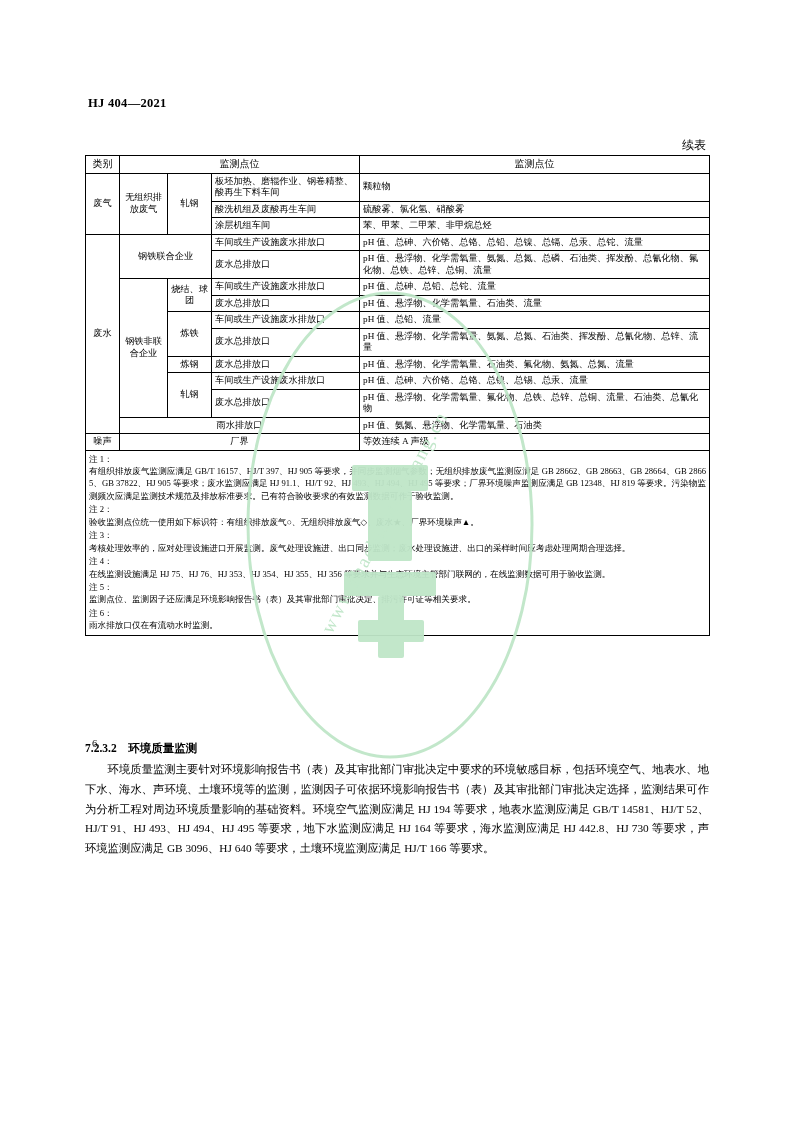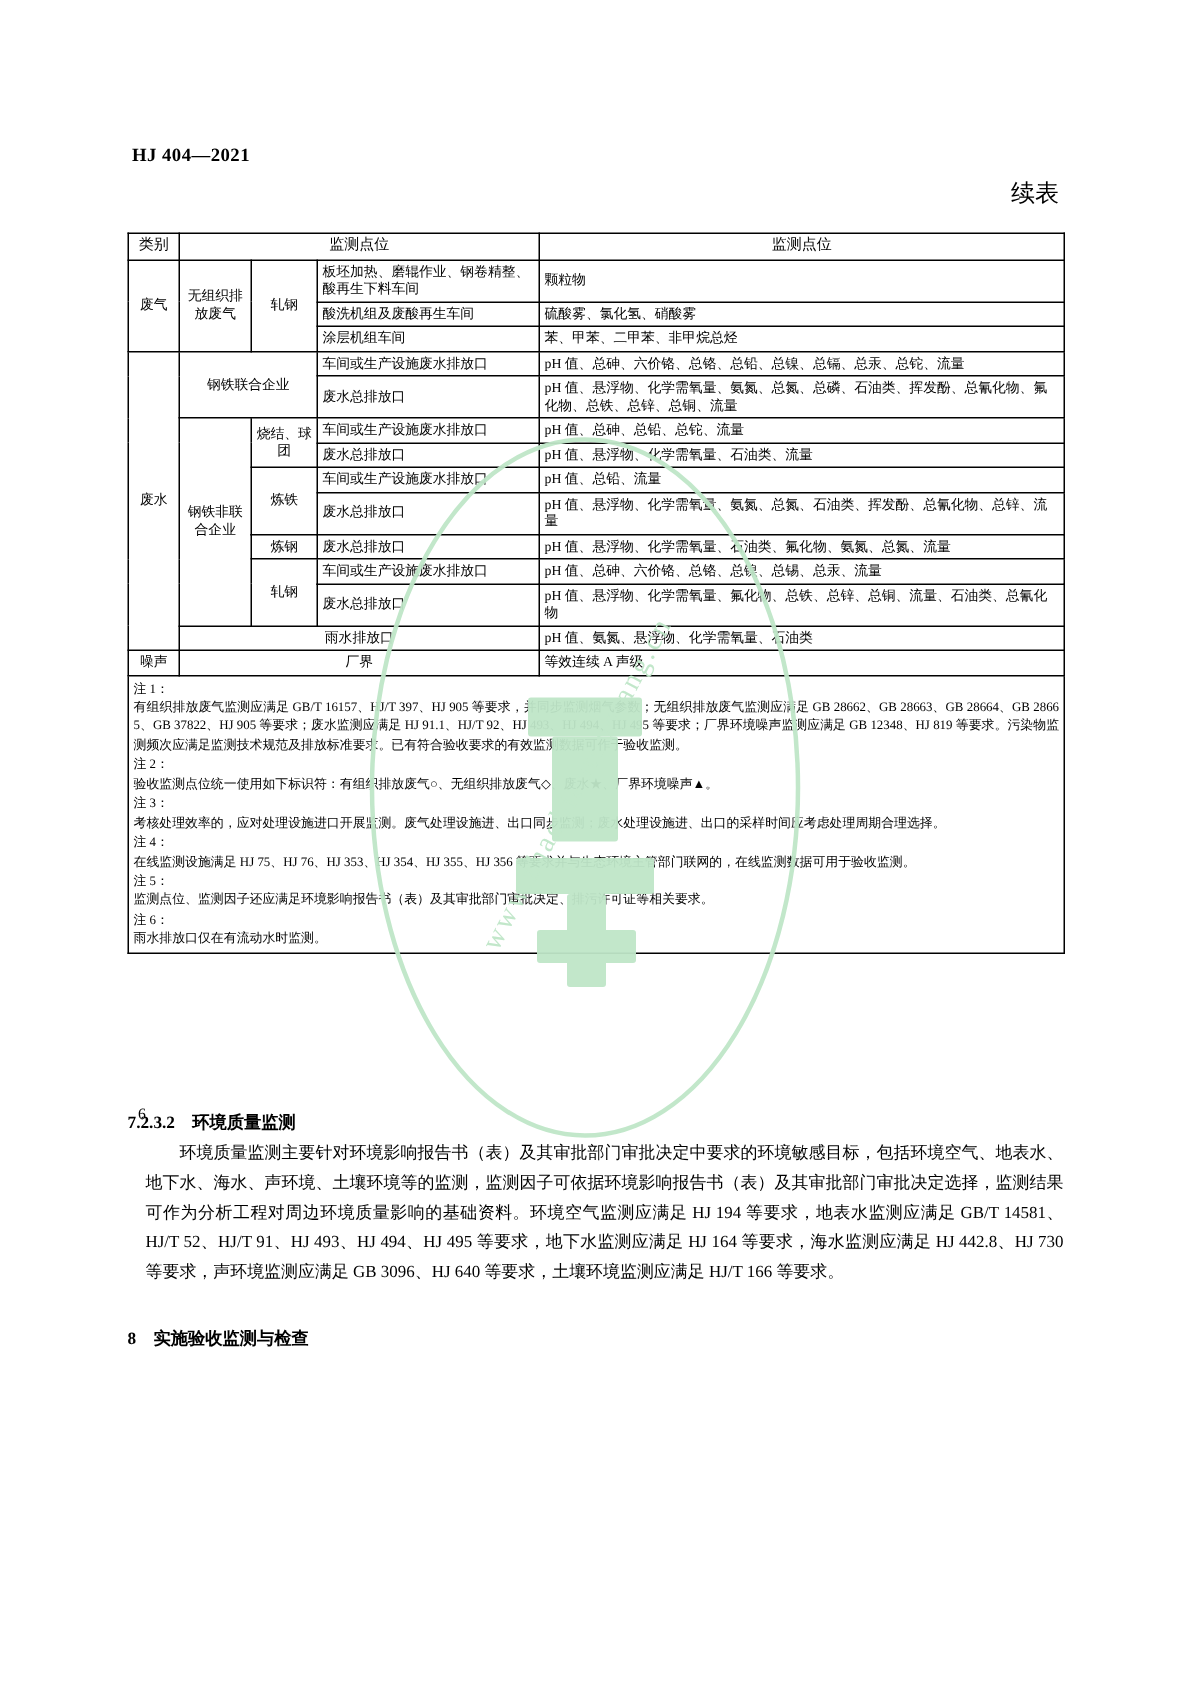--- a/index.html
+++ b/index.html
@@ -27,22 +27,22 @@
     position: absolute;
     left: 88px;
     top: 96px;
     font-size: 12.5px;
     font-weight: bold;
     letter-spacing: 0.3px;
   }
   .continued {
     position: absolute;
     right: 88px;
-    top: 119px;
-    font-size: 16px;
+    top: 137px;
+    font-size: 12px;
   }
   table.maintbl {
     position: absolute;
     left: 85px;
     top: 155px;
     width: 624px;
     border-collapse: collapse;
     table-layout: fixed;
     font-size: 9.2px;
     line-height: 1.25;
@@ -95,21 +95,21 @@
     bottom: 48px;
     font-size: 10.5px;
   }
   .flow {
     position: absolute;
     left: 85px;
     top: 733px;
     width: 624px;
   }
   .flow .section-h { margin: 8px 0 4px 0; }
-  .flow .body-p { margin: 0 0 2px 12px; }
+  .flow .body-p { margin: 0 0 2px 0; }
   .gap-lg { height: 16px; }
   .gap-md { height: 10px; }
 
   
   .wm {
     position: absolute;
     left: 240px;
     top: 290px;
     width: 300px;
     height: 470px;
@@ -247,21 +247,20 @@
         </div>
       </td>
     </tr>
   </tbody>
     </table>
 
   <div class="flow">
     <div class="section-h">7.2.3.2　环境质量监测</div>
     <div class="body-p">环境质量监测主要针对环境影响报告书（表）及其审批部门审批决定中要求的环境敏感目标，包括环境空气、地表水、地下水、海水、声环境、土壤环境等的监测，监测因子可依据环境影响报告书（表）及其审批部门审批决定选择，监测结果可作为分析工程对周边环境质量影响的基础资料。环境空气监测应满足 HJ 194 等要求，地表水监测应满足 GB/T 14581、HJ/T 52、HJ/T 91、HJ 493、HJ 494、HJ 495 等要求，地下水监测应满足 HJ 164 等要求，海水监测应满足 HJ 442.8、HJ 730 等要求，声环境监测应满足 GB 3096、HJ 640 等要求，土壤环境监测应满足 HJ/T 166 等要求。</div>
     <div class="gap-lg"></div>
-    <div class="section-h">8　实施验收监测与检查</div>
     <div class="gap-md"></div>
   </div>
 
   <div class="pagenum">6</div>
 
   <div class="wm">
     <svg viewBox="0 0 300 470" xmlns="http://www.w3.org/2000/svg">
       <ellipse cx="150" cy="235" rx="142" ry="232" fill="none" stroke="#bfe6c8" stroke-width="3"></ellipse>
       <g fill="#bfe6c8">
         <rect x="112" y="175" width="76" height="26" rx="2"></rect>

